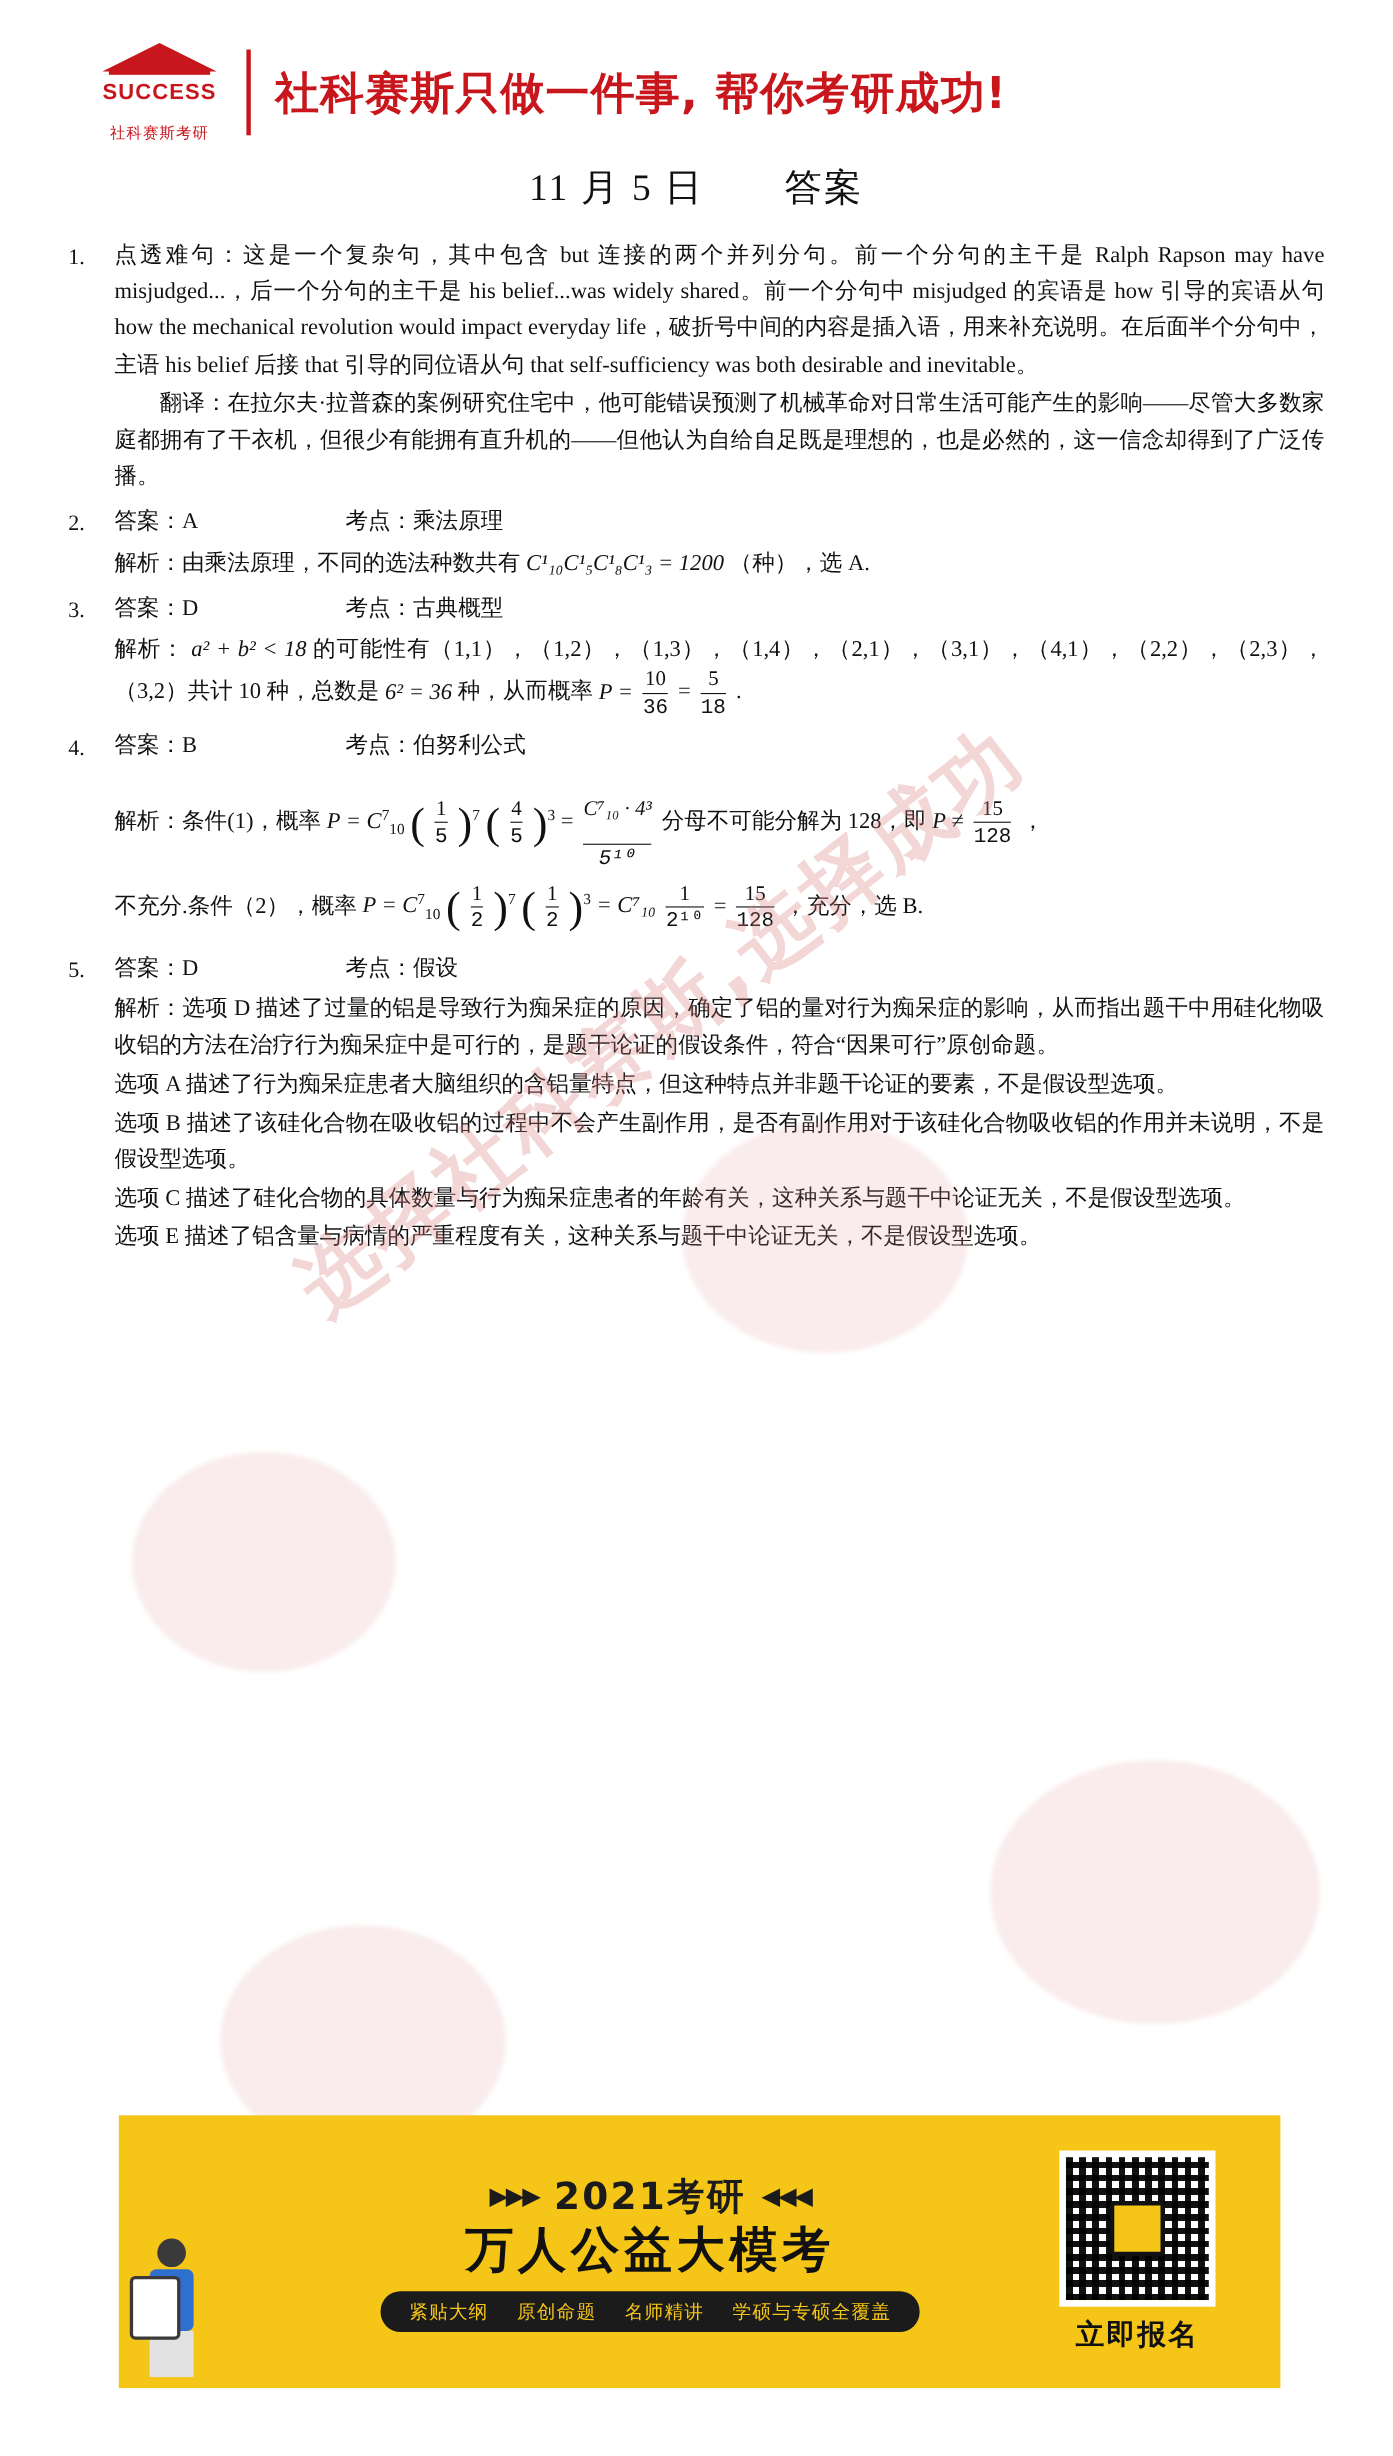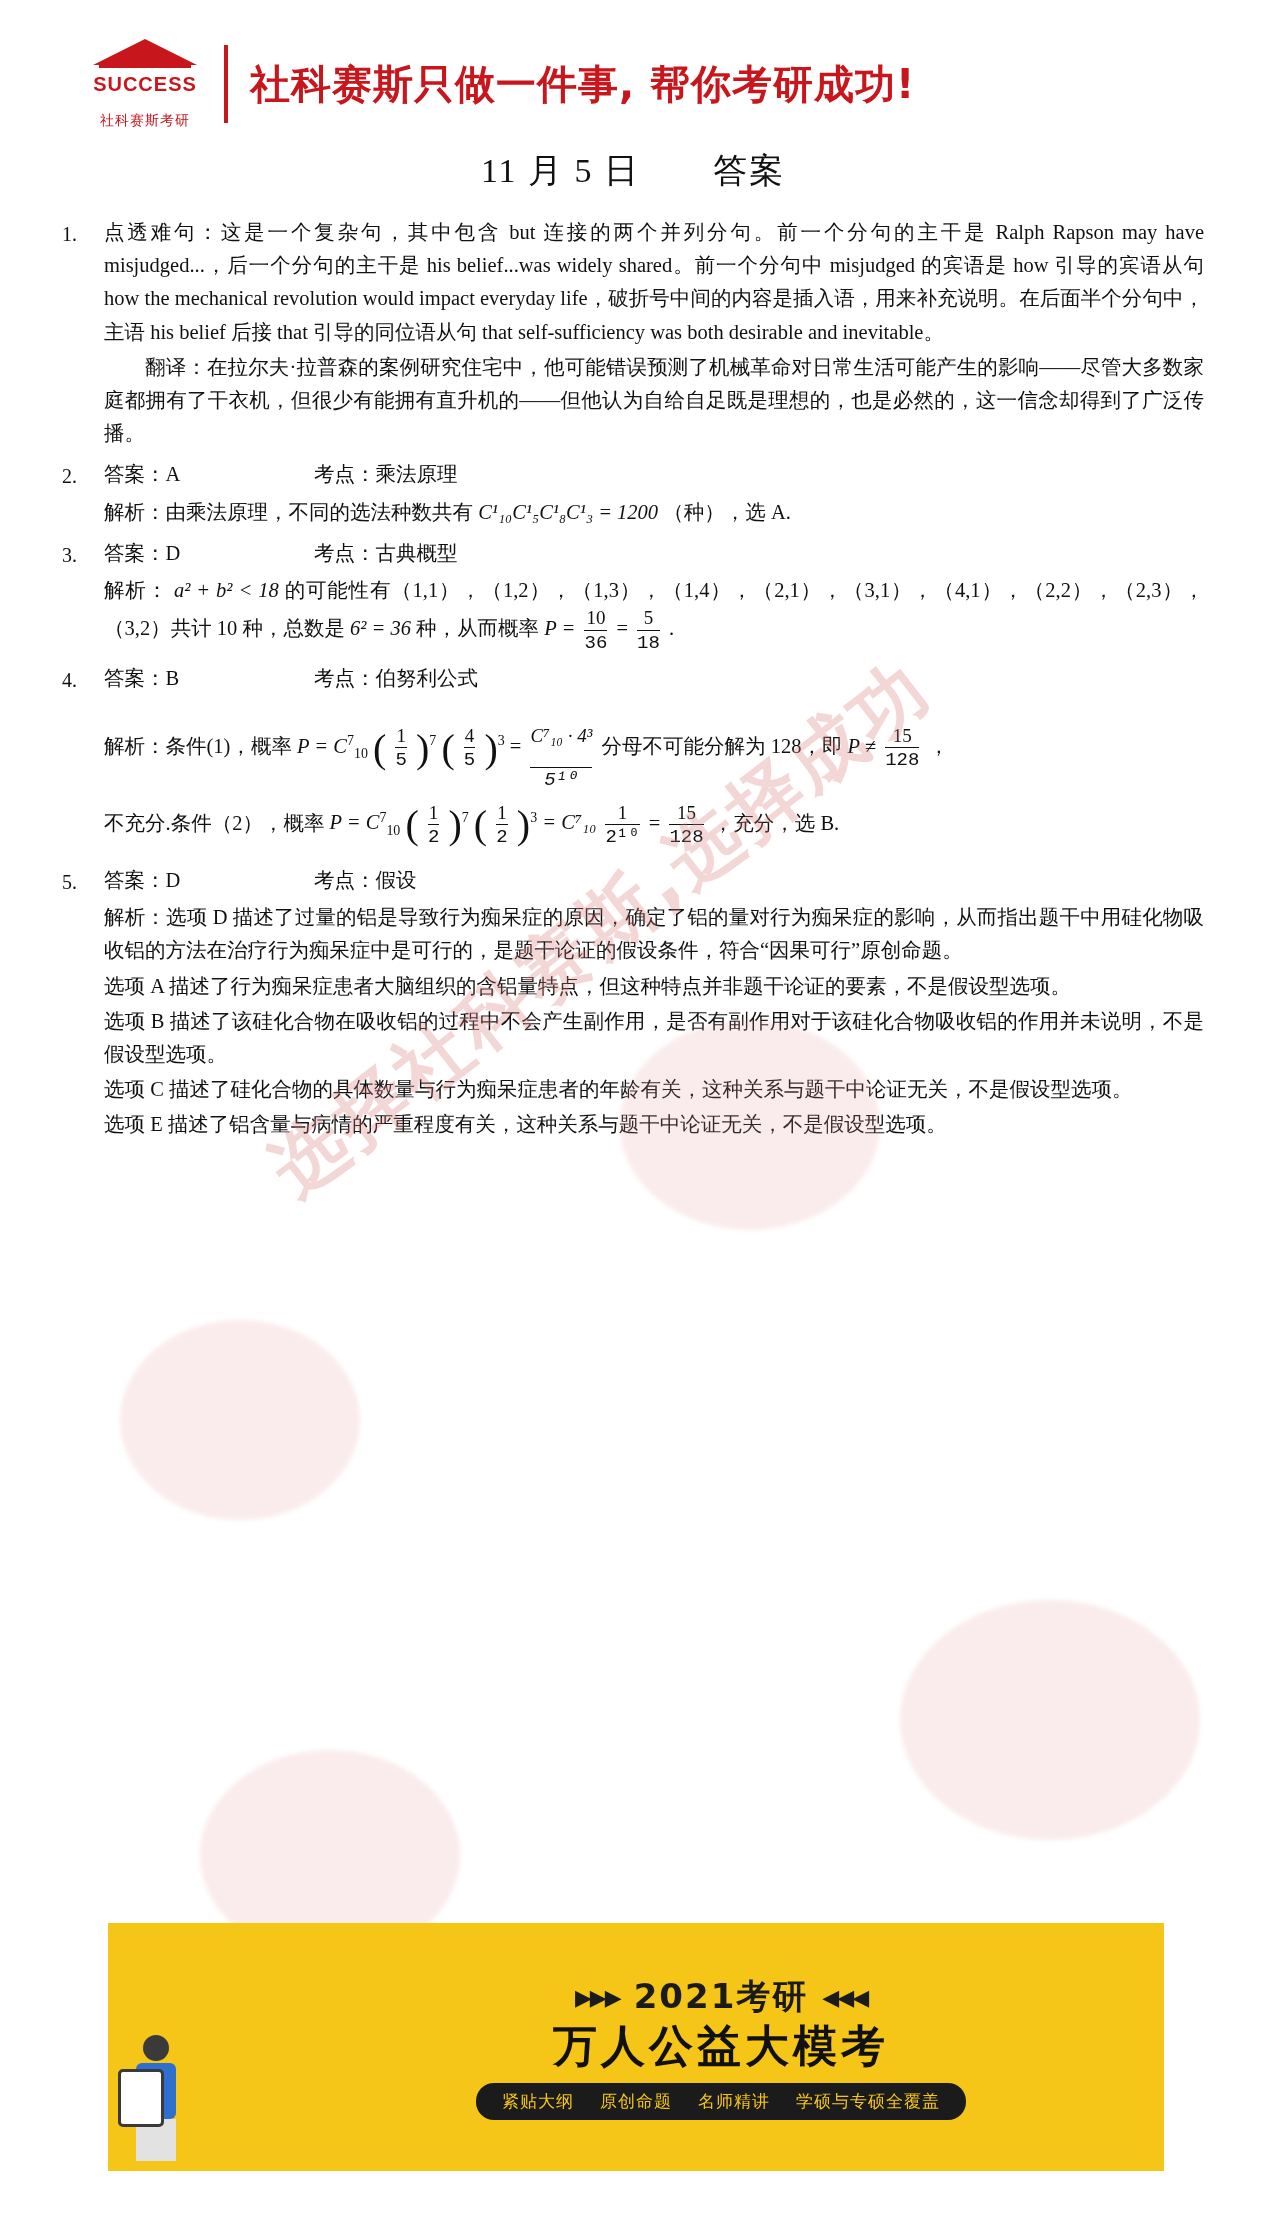--- a/index.html
+++ b/index.html
@@ -468,15 +468,19 @@
       </div>
       <div class="banner-main">万人公益大模考</div>
       <div class="banner-feats">
         <span>紧贴大纲</span>
         <span>原创命题</span>
         <span>名师精讲</span>
         <span>学硕与专硕全覆盖</span>
       </div>
     </div>
 
+    <div class="banner-right">
+      <div class="qr"></div>
+      <div class="qr-cta">立即报名</div>
+    </div>
   </div>
 
 </div>
 
 </body></html>

